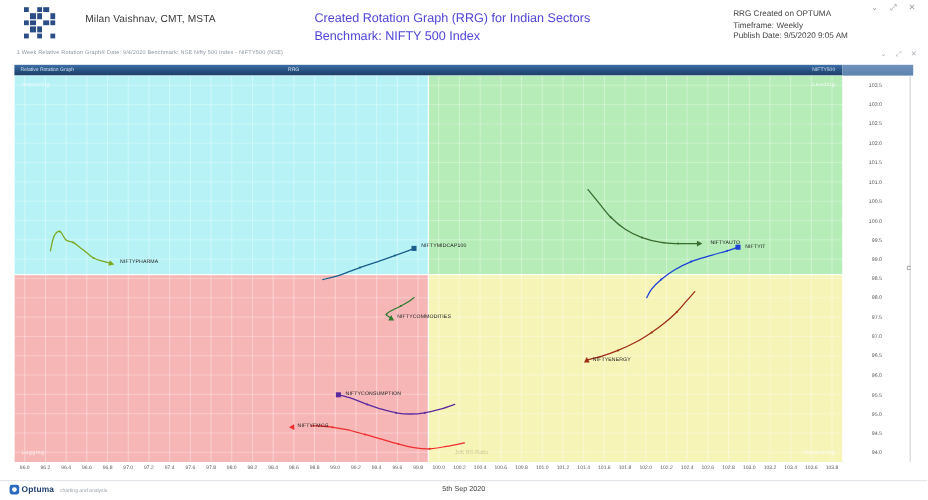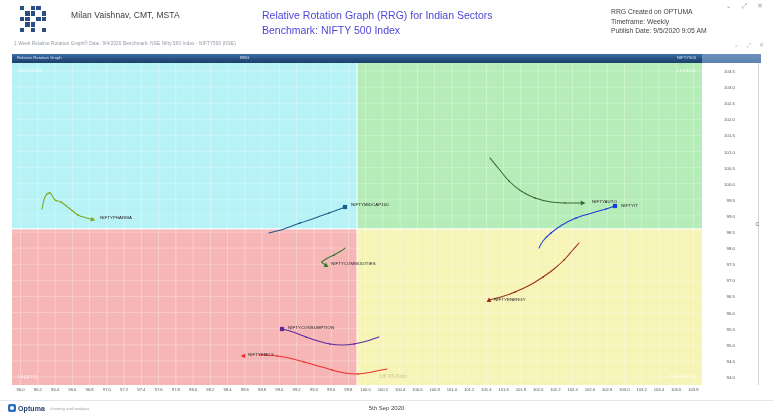--- a/index.html
+++ b/index.html
@@ -131,21 +131,21 @@
         <i></i>
         <i class="off"></i>
         <i></i>
     </div>
 
     <div class="author">
       <div class="l1">Milan Vaishnav, CMT, MSTA</div>
     </div>
 
     <div class="title">
-      <div class="t1">Relative Rotation Graph (RRG) for Indian Sectors</div>
+      <div class="t1">Created Rotation Graph (RRG) for Indian Sectors</div>
       <div class="t2">Benchmark: NIFTY 500 Index</div>
     </div>
 
     <div class="meta">
       <div>RRG Created on OPTUMA</div>
       <div>Timeframe: Weekly</div>
       <div>Publish Date: 9/5/2020 9:05 AM</div>
     </div>
 
     <div class="winbtns">⌄ ⤢ ✕</div>

